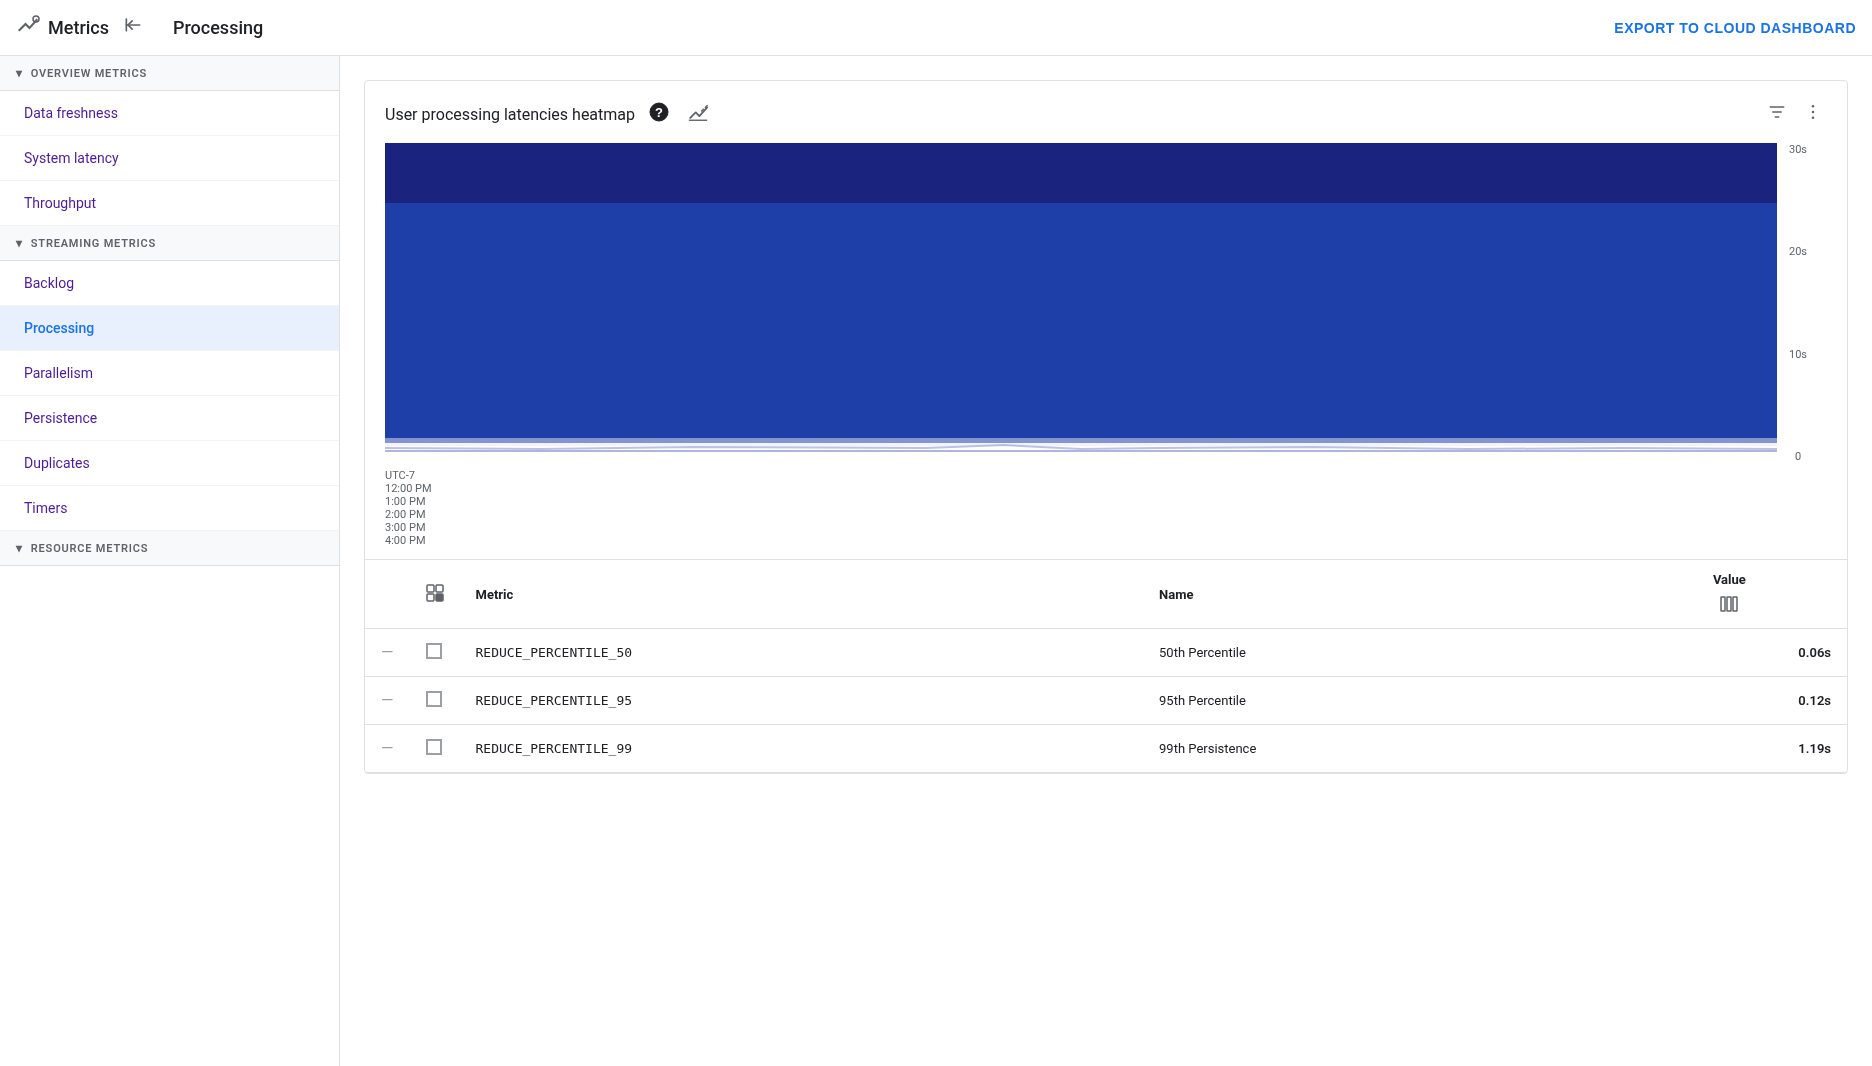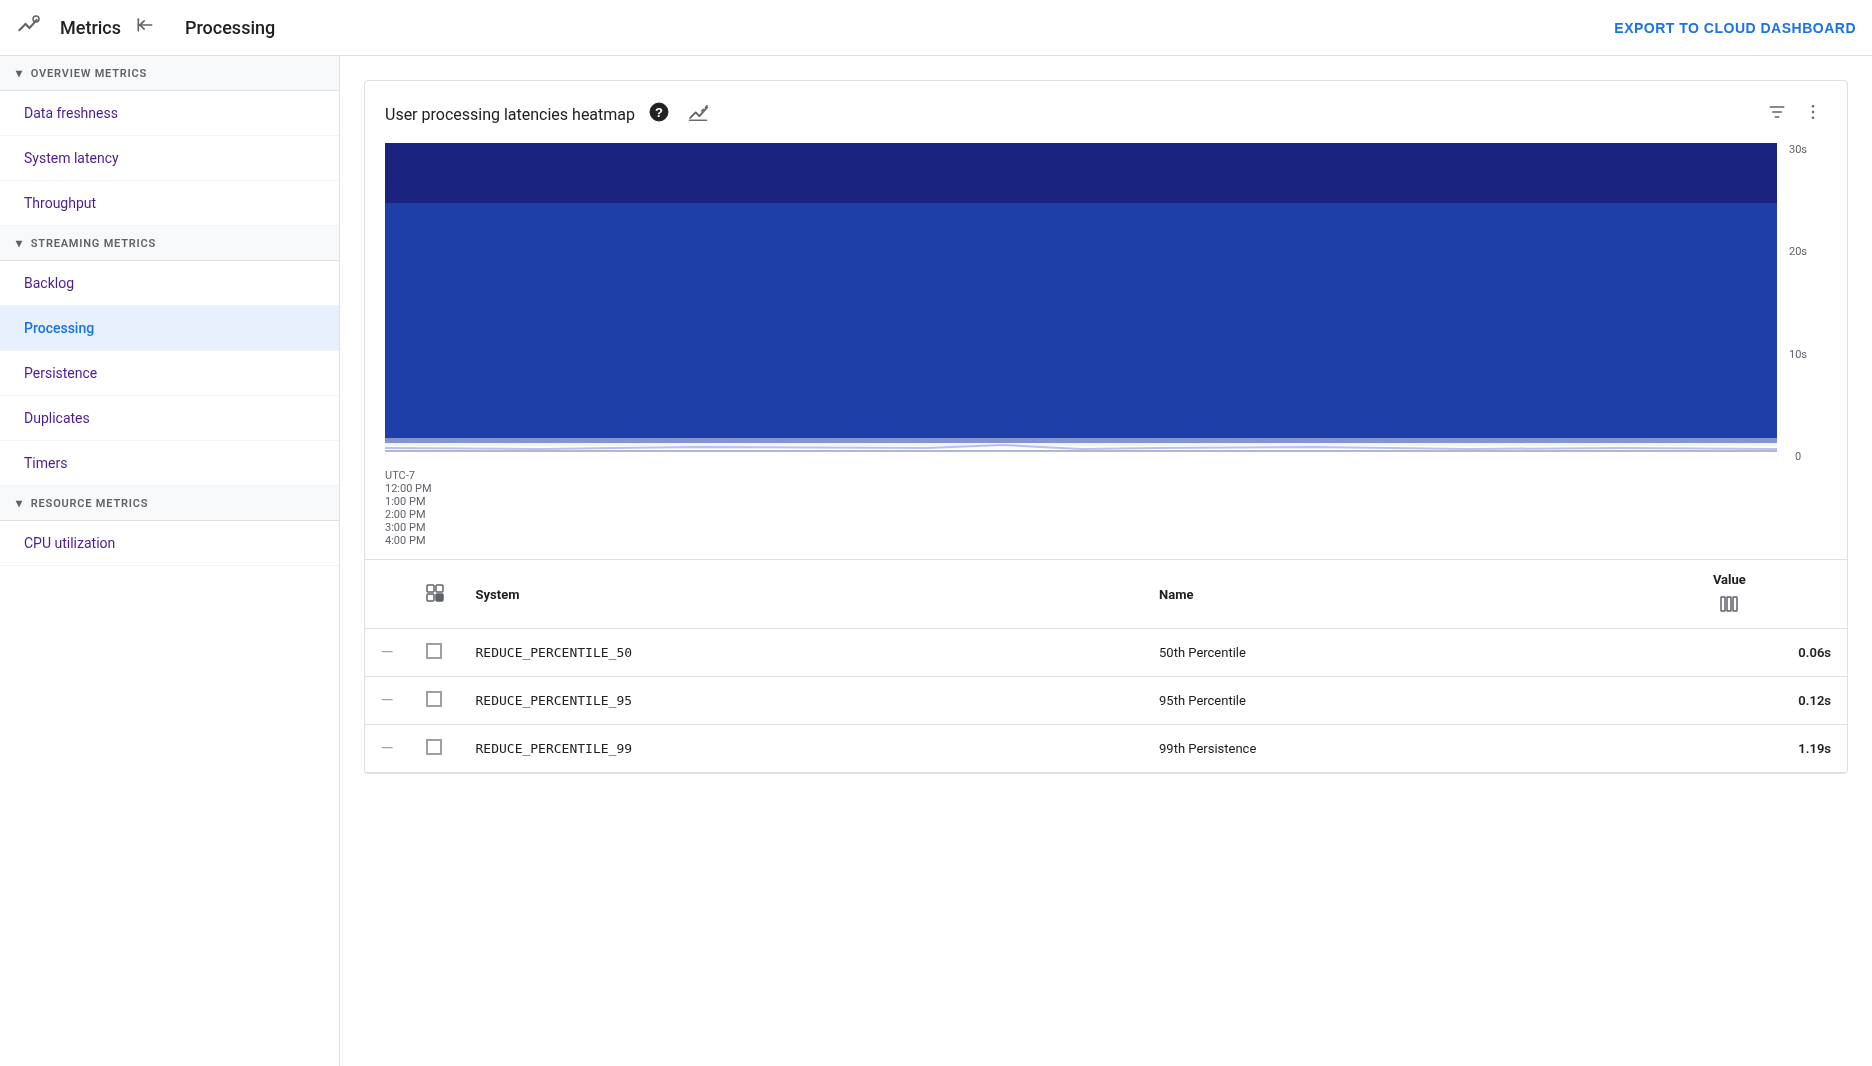--- a/index.html
+++ b/index.html
@@ -5,21 +5,21 @@
     * { box-sizing: border-box; margin: 0; padding: 0; }
     body { font-family: 'Google Sans', Roboto, Arial, sans-serif; background: #fff; color: #202124; font-size: 14px; display: flex; flex-direction: column; height: 100vh; overflow: hidden; }
 
     
     .header {
       display: flex; align-items: center; justify-content: space-between;
       border-bottom: 1px solid #e0e0e0; height: 56px; padding: 0 16px;
       flex-shrink: 0;
     }
     .header-left { display: flex; align-items: center; gap: 10px; }
-    .header-logo { display: flex; align-items: center; gap: 20px; text-align: right; }
+    .header-logo { display: flex; align-items: center; gap: 8px; text-align: right; }
     .logo-icon { color: #5f6368; font-size: 20px; }
     .header-title { font-size: 18px; font-weight: 500; color: #202124; }
     .collapse-btn { background: none; border: none; cursor: pointer; color: #5f6368; font-size: 18px; padding: 4px; }
     .page-title { font-size: 18px; font-weight: 500; color: #202124; margin-left: 16px; }
     .export-btn { color: #1a73e8; font-size: 14px; font-weight: 700; letter-spacing: 0.5px; cursor: pointer; background: none; border: none; text-transform: uppercase; }
 
     
     .layout { display: flex; flex: 1; overflow: hidden; }
 
     
@@ -128,35 +128,35 @@
       <span class="chevron-icon">▾</span>
       <span>STREAMING METRICS</span>
     </div>
     <div class="sidebar-item">
       <span>Backlog</span>
     </div>
     <div class="sidebar-item active">
       <span>Processing</span>
     </div>
     <div class="sidebar-item">
+      <span>Parallelism</span>
+    </div>
+    <div class="sidebar-item">
       <span>Persistence</span>
     </div>
     <div class="sidebar-item">
       <span>Duplicates</span>
     </div>
     <div class="sidebar-item">
       <span>Timers</span>
     </div>
 
     <div class="sidebar-section-header">
       <span class="chevron-icon">▾</span>
       <span>RESOURCE METRICS</span>
-    </div>
-    <div class="sidebar-item">
-      <span>CPU utilization</span>
     </div>
   </nav>
 
   <main class="main">
     <div class="chart-card">
 
       <div class="chart-header">
         <div class="chart-title-group">
           <span class="chart-title">User processing latencies heatmap</span>
           <button class="chart-icon-btn" title="Help">
@@ -233,21 +233,21 @@
               <span>
                 <svg width="18" height="18" viewBox="0 0 18 18" fill="none">
                   <rect x="1" y="1" width="7" height="7" rx="1" stroke="#5f6368" stroke-width="1.5" fill="none"></rect>
                   <rect x="10" y="1" width="7" height="7" rx="1" stroke="#5f6368" stroke-width="1.5" fill="none"></rect>
                   <rect x="1" y="10" width="7" height="7" rx="1" stroke="#5f6368" stroke-width="1.5" fill="none"></rect>
                   <rect x="10" y="10" width="7" height="7" rx="1" stroke="#5f6368" stroke-width="1.5" fill="#5f6368"></rect>
                 </svg>
               </span>
             </th>
             <th>
-              <span>System</span>
+              <span>Metric</span>
             </th>
             <th>
               <span>Name</span>
             </th>
             <th style="text-align:right;">
               <div class="th-value-group" style="justify-content:flex-end;">
                 <span>Value</span>
                 <span class="col-header-icon">
                   <svg width="18" height="18" viewBox="0 0 18 18" fill="none">
                     <rect x="1" y="2" width="4" height="14" rx="0.5" stroke="#5f6368" stroke-width="1.5" fill="none"></rect>

